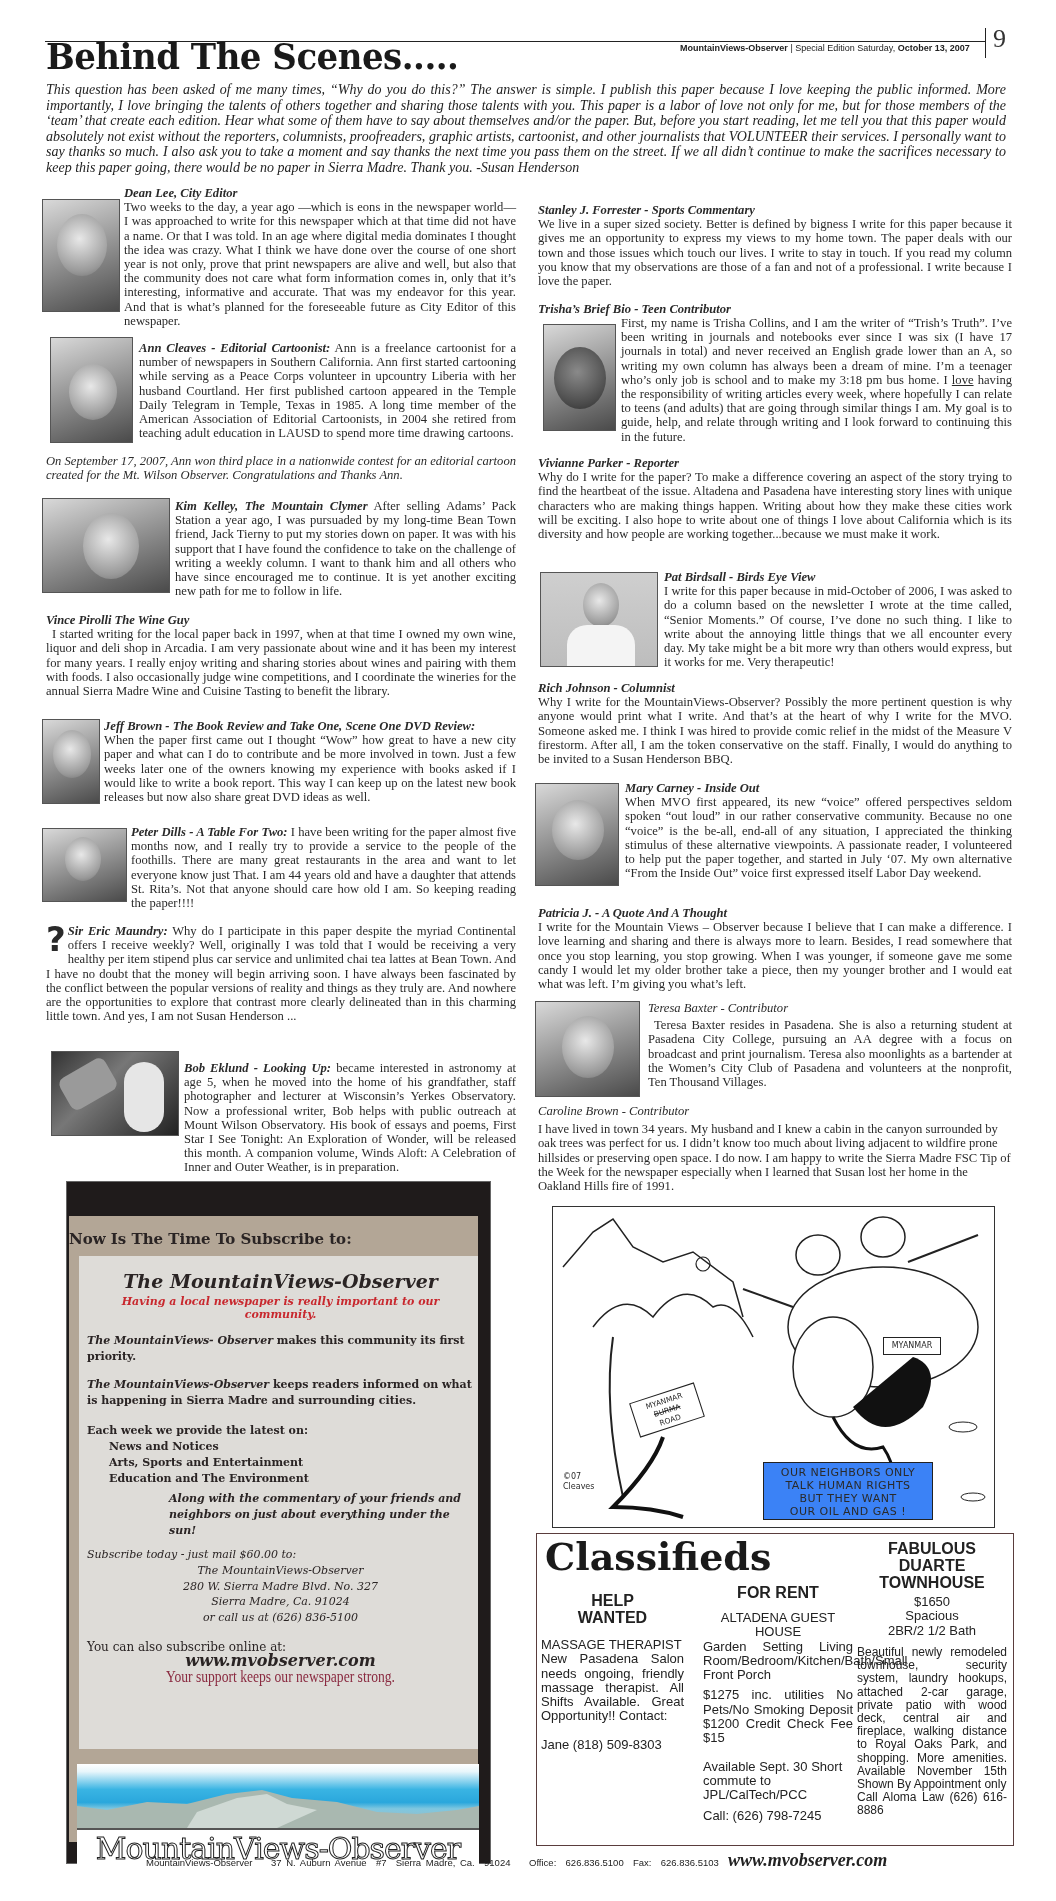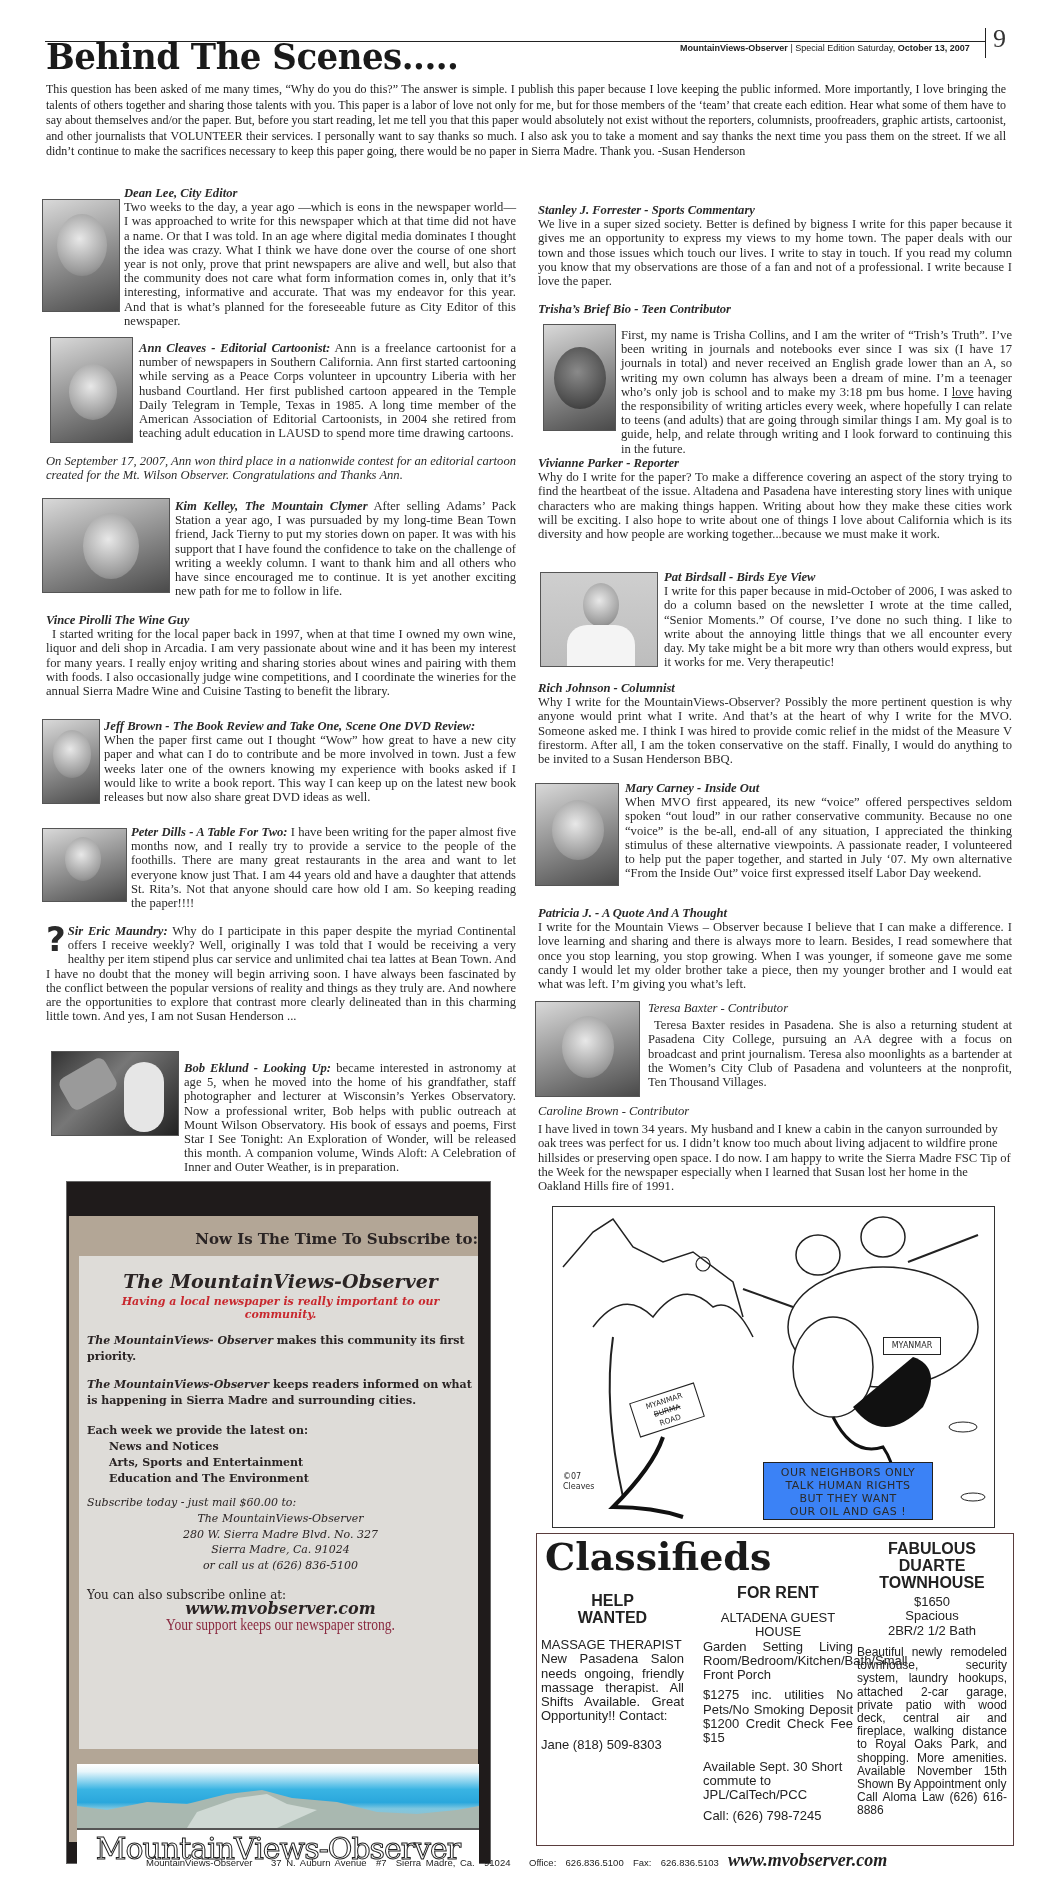--- a/index.html
+++ b/index.html
@@ -4,30 +4,30 @@
 <style>
 *{box-sizing:border-box;margin:0;padding:0}
 body{width:1056px;height:1901px;background:#fff;font-family:"DejaVu Serif","Liberation Serif",serif;color:#2a2a2a;position:relative;overflow:hidden}
 .abs{position:absolute}
 .hdr-line{left:45px;top:41px;width:940px;height:1px;background:#222}
 .pgnum-bar{left:985px;top:28px;width:1px;height:30px;background:#222}
 .pgnum{left:993px;top:24px;font-family:"Liberation Serif",serif;font-size:26px;color:#333}
 .title{left:46px;top:36px;font-family:"DejaVu Serif",serif;font-weight:900;font-size:34px;letter-spacing:-0.5px;color:#1a1a1a;transform:scaleY(1.05)}
 .dateline{left:680px;top:43px;font-family:"Liberation Sans",sans-serif;font-size:9px;color:#222}
 .dateline b{font-weight:bold}
-.intro{left:46px;top:82px;width:960px;font-family:"Liberation Serif",serif;font-size:12px;line-height:15.6px;text-align:justify;color:#222}
+.intro{left:46px;top:82px;width:960px;font-family:"Liberation Serif",serif;font-style:italic;font-size:14px;line-height:15.6px;text-align:justify;color:#222}
 .col{font-family:"Liberation Serif",serif;font-size:12.6px;line-height:14.2px;text-align:justify;color:#2a2a2a}
 .col .nm{font-style:italic;font-weight:bold}
 .col .nmi{font-style:italic}
 .photo{border:1.5px solid #555;background:linear-gradient(160deg,#d9d9d9,#8a8a8a 55%,#4a4a4a);overflow:hidden}
 .photo .face{position:absolute;border-radius:50%;background:radial-gradient(circle at 45% 40%,#e8e8e8,#9a9a9a 70%,#6a6a6a)}
 .qmark{font-family:"DejaVu Sans",sans-serif;font-weight:bold;font-size:34px;line-height:30px;float:left;margin-right:2px}
 .sub{left:66px;top:1181px;width:425px;height:683px;background:#1f1b1b;border:1px solid #666}
 .sub-inner{position:absolute;left:2px;top:34px;width:409px;height:626px;background:#b3a696}
-.sub-head{position:absolute;left:0;top:0;width:100%;height:40px;text-align:right;font-family:"DejaVu Serif",serif;font-weight:bold;font-size:15px;line-height:46px;color:#2a2424}
+.sub-head{position:absolute;left:0;top:0;width:100%;height:40px;text-align:left;font-family:"DejaVu Serif",serif;font-weight:bold;font-size:15px;line-height:46px;color:#2a2424}
 .sub-body{position:absolute;left:10px;top:40px;width:399px;height:493px;background:#dedcd8;padding:10px 4px 0 8px;font-family:"DejaVu Serif",serif;color:#2a2424}
 .sub-title{text-align:center;font-style:italic;font-weight:bold;font-size:19px;margin-top:4px}
 .sub-red{text-align:center;font-style:italic;font-weight:bold;font-size:11px;color:#c8282e;margin-top:3px}
 .sub-p{font-size:11px;font-weight:bold;line-height:16px;margin-top:12px}
 .sub-p i{font-style:italic}
 .sub-list{font-size:11px;font-weight:bold;line-height:16px;padding-left:22px}
 .sub-comm{font-size:11px;font-style:italic;font-weight:bold;line-height:16px;padding-left:82px;margin-top:4px}
 .sub-mail{font-size:11px;font-style:italic;line-height:16px;margin-top:8px}
 .sub-addr{font-size:11px;font-style:italic;line-height:15.6px;text-align:center}
 .sub-online{font-size:12px;line-height:16px;margin-top:14px}
@@ -129,21 +129,21 @@
   <div class="nm">Stanley J. Forrester - Sports Commentary</div>
   <div>We  live in a super sized society.  Better is defined by bigness I write for this paper because it gives me an opportunity to express my views to my home town.  The paper deals with our town and those issues which touch our lives.  I write to stay in touch.  If you read my column you know that my observations are those of a fan and not of a professional.  I write because I love the paper.</div>
 </div>
 
 <div class="abs col" style="left:538px;top:302px;width:474px">
   <div class="nm">Trisha’s Brief Bio - Teen Contributor</div>
 </div>
 <div class="abs photo" style="left:543px;top:324px;width:73px;height:107px">
     <div class="face" style="left:10px;top:22px;width:52px;height:62px;background:radial-gradient(circle at 45% 40%,#8a8a8a,#4a4a4a 70%,#2a2a2a)"></div>
   </div>
-<div class="abs col" style="left:621px;top:328px;width:391px">
+<div class="abs col" style="left:621px;top:316px;width:391px">
   <span>First, my name is Trisha Collins, and I am the writer of “Trish’s Truth”. I’ve been writing in journals and notebooks ever since I was six (I have 17 journals in total) and never received an English grade lower than an A, so writing my own column has always been a dream of mine. I’m a teenager who’s only job is school and to make my 3:18 pm bus home. I </span><u>love</u><span> having the responsibility of writing articles every week, where hopefully I can relate to teens (and adults) that are going through similar things I am. My goal is to guide, help, and relate through writing and I look forward to continuing this in the future.</span>
 </div>
 
 <div class="abs col" style="left:538px;top:456px;width:474px">
   <div class="nm">Vivianne Parker  - Reporter</div>
   <div>Why do I write for the paper?  To make a difference covering an aspect of the story trying  to find the heartbeat of the issue.   Altadena and Pasadena have interesting story lines with unique characters who are making things happen.  Writing about how they make these cities work will be exciting.  I also hope to write about one of things I love about California which is its diversity and how people are working together...because we must make it work.</div>
 </div>
 
 <div class="abs photo" style="left:540px;top:572px;width:118px;height:95px;background:linear-gradient(180deg,#cfcfcf,#bdbdbd)">
     <div class="face" style="left:42px;top:10px;width:36px;height:44px"></div>
@@ -190,20 +190,21 @@
     <div class="sub-head">Now Is The Time To Subscribe to:</div>
     <div class="sub-body">
       <div class="sub-title">The MountainViews-Observer</div>
       <div class="sub-red">Having a local newspaper is really important to our community.</div>
       <div class="sub-p"><i>The MountainViews- Observer</i><span> makes  this community its first priority.</span></div>
       <div class="sub-p"><i>The MountainViews-Observer</i><span> keeps readers informed on what is happening in Sierra Madre and surrounding cities.</span></div>
       <div class="sub-p" style="margin-top:14px">Each week we provide the latest on:</div>
       <div class="sub-list">News and Notices</div>
       <div class="sub-list">Arts, Sports and Entertainment</div>
       <div class="sub-list">Education and The Environment</div>
+      <div class="sub-comm">Along with the commentary of your friends and neighbors on just about everything under the sun!</div>
       <div class="sub-mail">Subscribe today - just mail  $60.00 to:</div>
       <div class="sub-addr">The MountainViews-Observer</div>
       <div class="sub-addr">280 W. Sierra Madre Blvd.  No. 327</div>
       <div class="sub-addr">Sierra Madre, Ca.  91024</div>
       <div class="sub-addr">or call us at (626) 836-5100</div>
       <div class="sub-online">You can also subscribe  online at:</div>
       <div class="sub-url">www.mvobserver.com</div>
       <div class="sub-support">Your support  keeps our newspaper strong.</div>
     </div>
     <div class="sub-banner">

